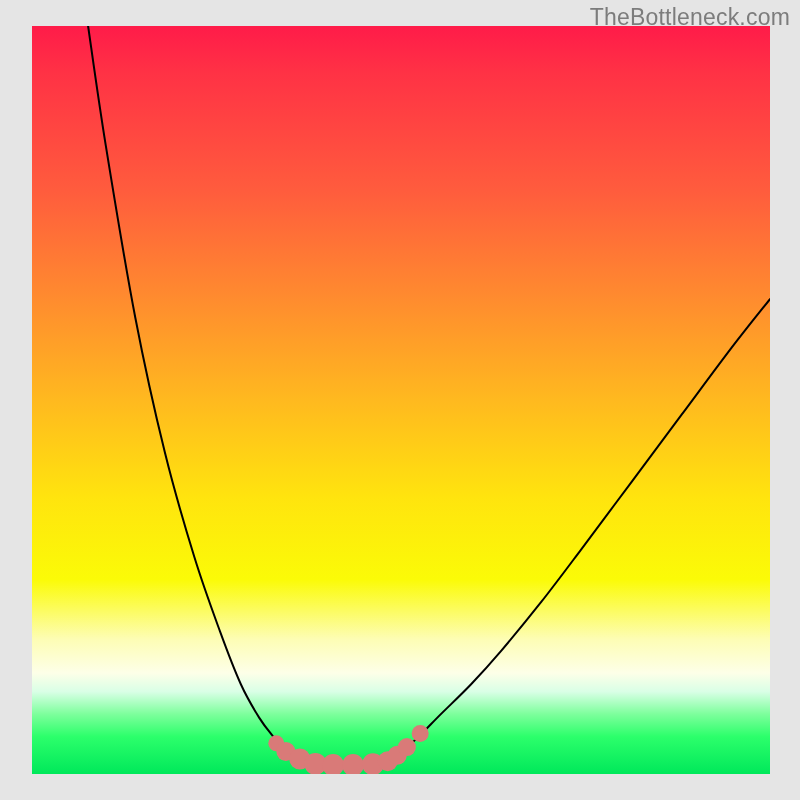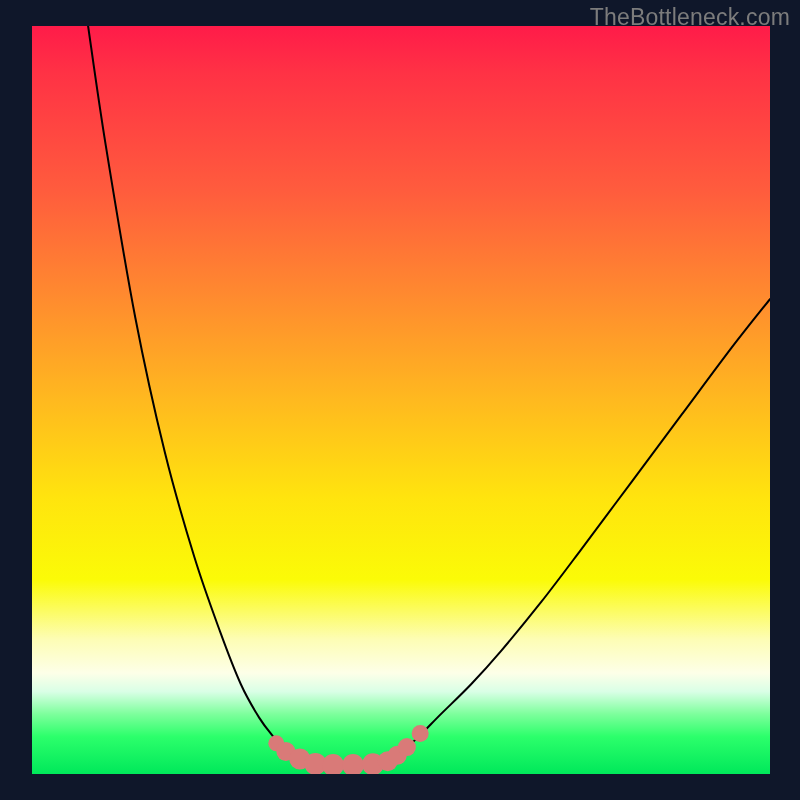--- a/index.html
+++ b/index.html
@@ -10,21 +10,21 @@
     background: #000;
     overflow: hidden;
     font-family: Arial, Helvetica, sans-serif;
   }
   .frame {
     position: absolute;
     left: 0;
     top: 0;
     width: 800px;
     height: 800px;
-    background: #0f172a;
+    background: #e5e5e5;
     text-decoration: underline;
   }
   .plot {
     position: absolute;
     left: 32px;
     top: 26px;
     width: 738px;
     height: 748px;
     
     background: linear-gradient(

